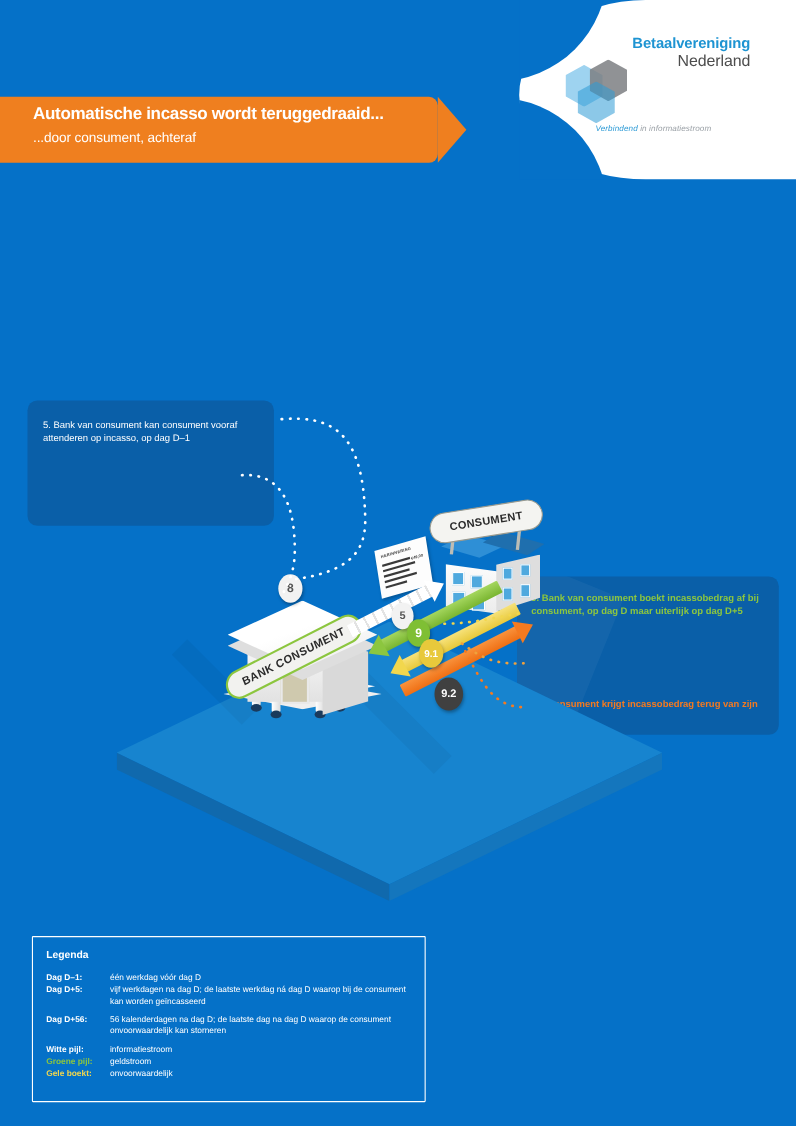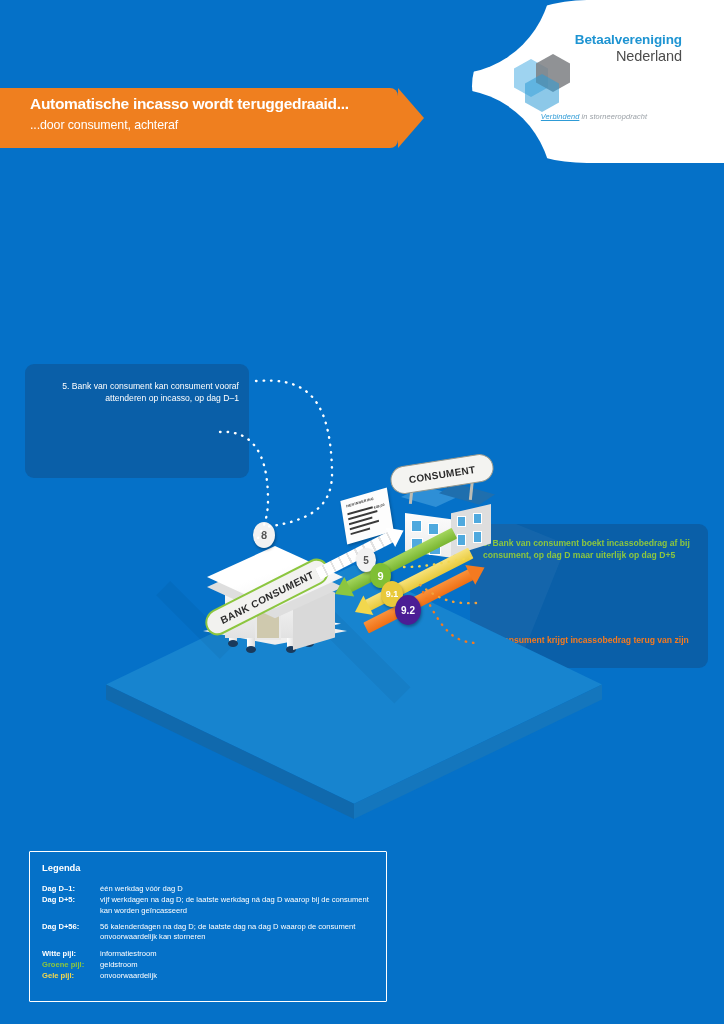--- a/index.html
+++ b/index.html
@@ -39,21 +39,21 @@
   .logo-name { text-align:right; line-height:1.18; }
   .logo-name .l1 { color:#1e94d2; font-size:13.5px; font-weight:bold; letter-spacing:-.1px; }
   .logo-name .l2 { color:#4d4d4d; font-size:14.5px; letter-spacing:-.1px; }
   .logo-mark { position:absolute; left:12px; top:22px; width:62px; height:52px; }
   .hex { position:absolute; width:34px; height:38px; clip-path:polygon(50% 0%,100% 25%,100% 75%,50% 100%,0% 75%,0% 25%); }
   .hex-a { left:0;   top:5px;  background:#9ed3f0; }
   .hex-b { left:22px;top:0;    background:#7d7f82; opacity:.85; }
   .hex-c { left:11px;top:20px; background:#2e9bd6; opacity:.55; }
   .logo-tag { position:absolute; left:4px; top:80px; width:176px; text-align:center;
               font-size:7.4px; font-style:italic; color:#9aa0a6; letter-spacing:.1px; white-space:nowrap;}
-  .logo-tag .hl { color:#2e9bd6;text-decoration:underline; }
+  .logo-tag .hl { color:#2e9bd6; }
 
   
   .title-banner {
     position:absolute; left:0; top:88px; width:398px; height:60px;
     background:#ef7f1f;
     border-top-right-radius:8px; border-bottom-right-radius:8px;
   }
   .title-banner::after{
     content:""; position:absolute; right:-26px; top:0; width:0; height:0;
     border-top:30px solid transparent; border-bottom:30px solid transparent;
@@ -62,21 +62,21 @@
   .title-main { position:absolute; left:30px; top:7px; font-size:15.5px; font-weight:bold;
                 letter-spacing:-.3px; color:#ffffff; }
   .title-sub  { position:absolute; left:30px; top:30px; font-size:12.4px; color:#ffffff;
                 letter-spacing:-.1px; }
 
   
   .panel-left {
     position:absolute; left:25px; top:364px; width:224px; height:114px;
     background:#0a5fa8; border-radius:9px;
   }
-  .panel-left .ptext { position:absolute; left:14px; font-size:8.6px; line-height:1.45; color:#ffffff; width:200px;text-align:right;}
+  .panel-left .ptext { position:absolute; left:14px; font-size:8.6px; line-height:1.45; color:#ffffff; width:200px;}
   .pl-1 { top:16px; }
   .pl-2 { top:59px; }
 
   
   .panel-right {
     position:absolute; left:470px; top:524px; width:238px; height:144px;
     background:#0a5fa8; border-radius:9px;
   }
   .panel-right .ptext { position:absolute; left:13px; width:216px; font-size:8.6px; line-height:1.42; }
   .pr-1 { top:13px;  color:#8cc63f; font-weight:bold; }
@@ -212,21 +212,21 @@
   .a-orange .head { border-left:16px solid #f47a20; }
 
   
   .badge {
     position:absolute; border-radius:50%; display:flex; align-items:center; justify-content:center;
     font-weight:bold; color:#ffffff; box-shadow:1px 2px 3px rgba(0,0,0,.3);
   }
   .b-white  { background:#f2f2f2; color:#555555; }
   .b-green  { background:#7fbf34; }
   .b-yellow { background:#e8c93b; }
-  .b-orange { background:#4c1d95; }
+  .b-orange { background:#404040;margin-top:21px; }
 
   
   #dots { position:absolute; left:0; top:0; width:724px; height:1024px; pointer-events:none; }
 </style>
 </head>
 <body>
 
 <div id="header">
 
   <div class="white-blob"></div>
@@ -235,21 +235,21 @@
   <div class="logo-wrap">
     <div class="logo-name">
       <div class="l1">Betaalvereniging</div>
       <div class="l2">Nederland</div>
     </div>
     <div class="logo-mark">
       <span class="hex hex-a"></span>
       <span class="hex hex-b"></span>
       <span class="hex hex-c"></span>
     </div>
-    <div class="logo-tag"><span class="hl">Verbindend</span><span> in storneeropdracht</span></div>
+    <div class="logo-tag"><span class="hl">Verbindend</span><span> in informatiestroom</span></div>
   </div>
 
   <div class="title-banner">
     <div class="title-main">Automatische incasso wordt teruggedraaid...</div>
     <div class="title-sub">...door consument, achteraf</div>
   </div>
 </div>
 
 <div class="panel-left">
   <div class="ptext pl-1">5. Bank van consument kan consument vooraf attenderen op incasso, op dag D–1</div>
@@ -388,18 +388,18 @@
         </tr>
       <tr class="sp">
           <td class="k k-white">Witte pijl:</td>
           <td class="v">informatiestroom</td>
         </tr>
       <tr>
           <td class="k k-green">Groene pijl:</td>
           <td class="v">geldstroom</td>
         </tr>
       <tr>
-          <td class="k k-yellow">Gele pijl:</td>
+          <td class="k k-yellow">Gele boekt:</td>
           <td class="v">onvoorwaardelijk</td>
         </tr>
     </tbody>
   </table>
 </div>
 
 </body></html>

